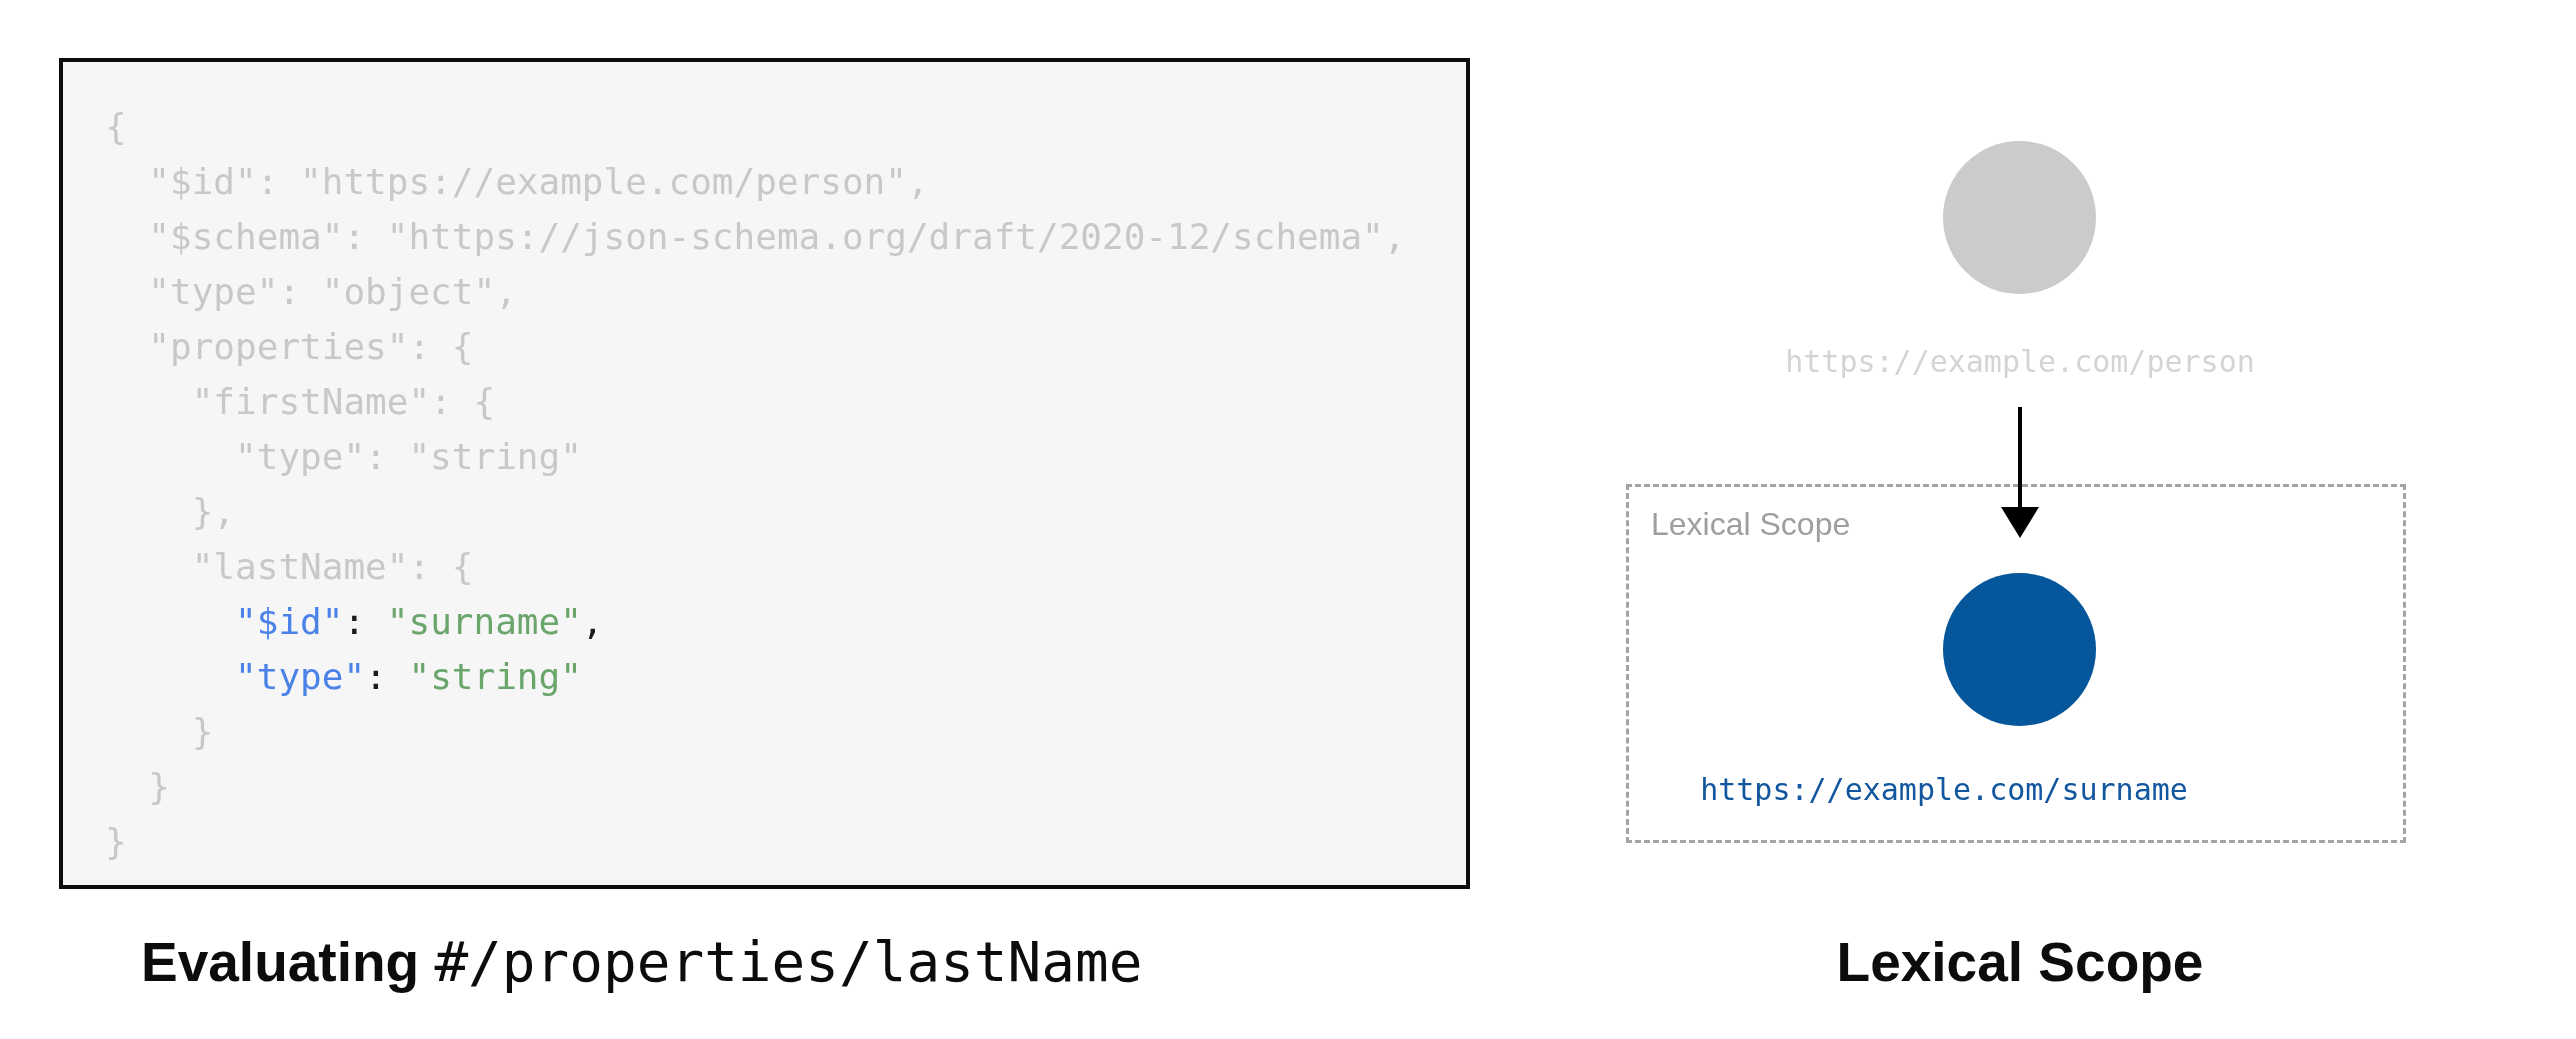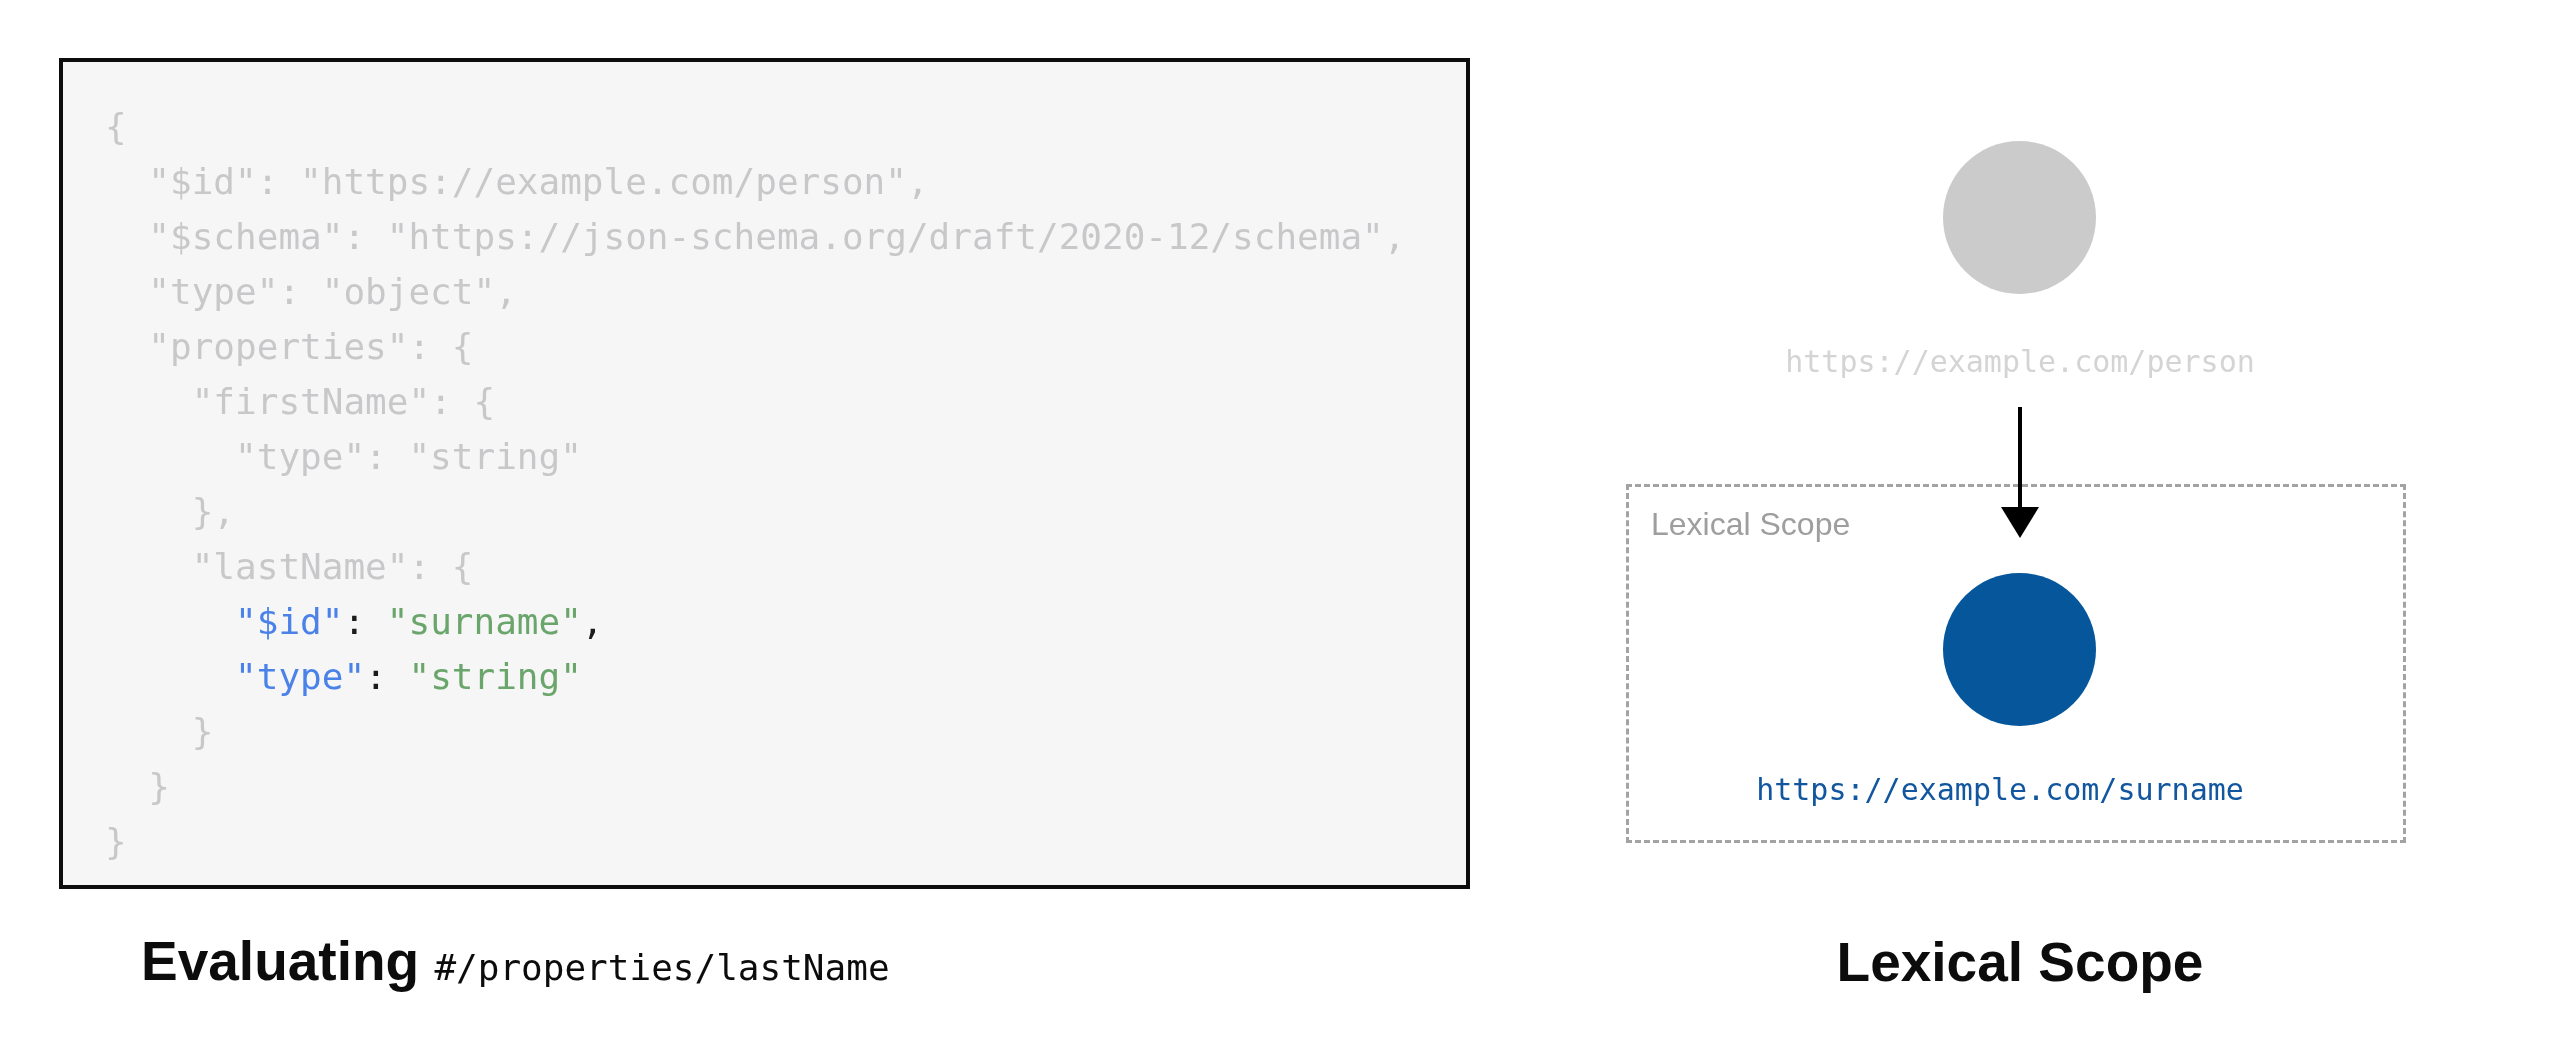--- a/index.html
+++ b/index.html
@@ -39,21 +39,21 @@
     white-space:nowrap;
     line-height:1;
   }
   .caption-left{left:141px;top:934px;}
   .cap-bold{
     font-family:"Liberation Sans", sans-serif;
     font-weight:bold;font-size:55px;
   }
   .cap-mono{
     font-family:"DejaVu Sans Mono", monospace;
-    font-size:36px;
+    font-size:56px;
   }
   .caption-right{
     left:2020px;top:935px;
     transform:translateX(-50%);
     font-family:"Liberation Sans", sans-serif;
     font-weight:bold;font-size:55px;
   }
 
   
   .circle{
@@ -64,21 +64,21 @@
   .circle.blue{left:1943px;top:573px;background:#05569b;}
 
   .uri{
     position:absolute;
     font-family:"DejaVu Sans Mono", monospace;
     font-size:30px;line-height:40px;
     white-space:nowrap;
     transform:translateX(-50%);
   }
   .gray-uri{left:2020px;top:342px;color:#d4d4d4;}
-  .blue-uri{left:2000px;top:770px;color:#11569e;}
+  .blue-uri{left:1944px;top:770px;color:#11569e;}
 
   .arrow-shaft{
     position:absolute;
     left:2018px;top:407px;
     width:3.9px;height:104px;
     background:#000000;
     z-index:3;
   }
   .arrow-head{
     position:absolute;

